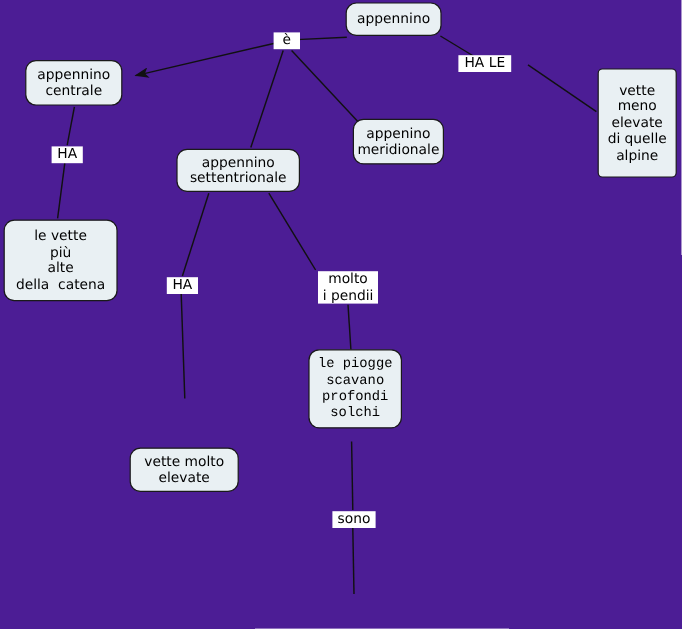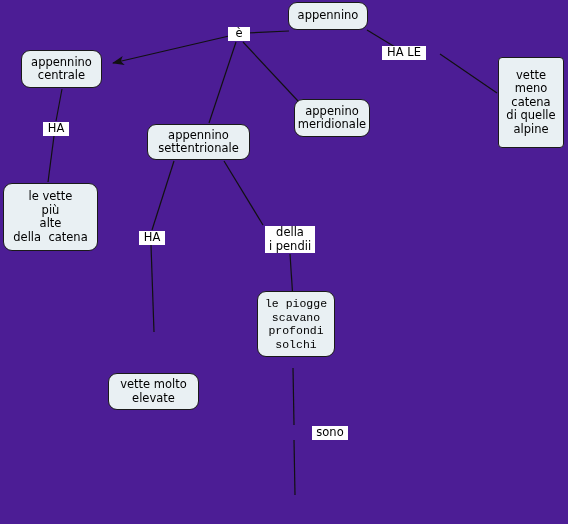--- a/index.html
+++ b/index.html
@@ -102,21 +102,21 @@
 centrale</div>
 
   <div class="node" style="left:147px; top:124px; width:103px; height:36px;">appennino
 settentrionale</div>
 
   <div class="node" style="left:294px; top:99px; width:76px; height:38px;">appenino
 meridionale</div>
 
   <div class="node sq" style="left:498px; top:57px; width:66px; height:91px;">vette
 meno
-catena
+elevate
 di quelle
 alpine</div>
 
   <div class="node" style="left:3px; top:183px; width:95px; height:68px;">le vette
 più
 alte
 della  catena</div>
 
   <div class="node" style="left:108px; top:333px; width:91px; height:37px;margin-top:40px;">vette molto
 elevate</div>
@@ -128,18 +128,18 @@
 
 
   <div class="edge-label" style="left:228px; top:27px; width:20px;">è</div>
 
   <div class="edge-label" style="left:382px; top:46px; width:42px;">HA LE</div>
 
   <div class="edge-label" style="left:43px; top:122px; width:24px;">HA</div>
 
   <div class="edge-label" style="left:139px; top:231px; width:24px;">HA</div>
 
-  <div class="edge-label" style="left:265px; top:226px; width:48px;">della
+  <div class="edge-label" style="left:265px; top:226px; width:48px;">molto
 i pendii</div>
 
-  <div class="edge-label" style="left:277px; top:426px; width:34px;margin-left:35px;">sono</div>
+  <div class="edge-label" style="left:277px; top:426px; width:34px;">sono</div>
 
 </div>
 
 </body></html>

